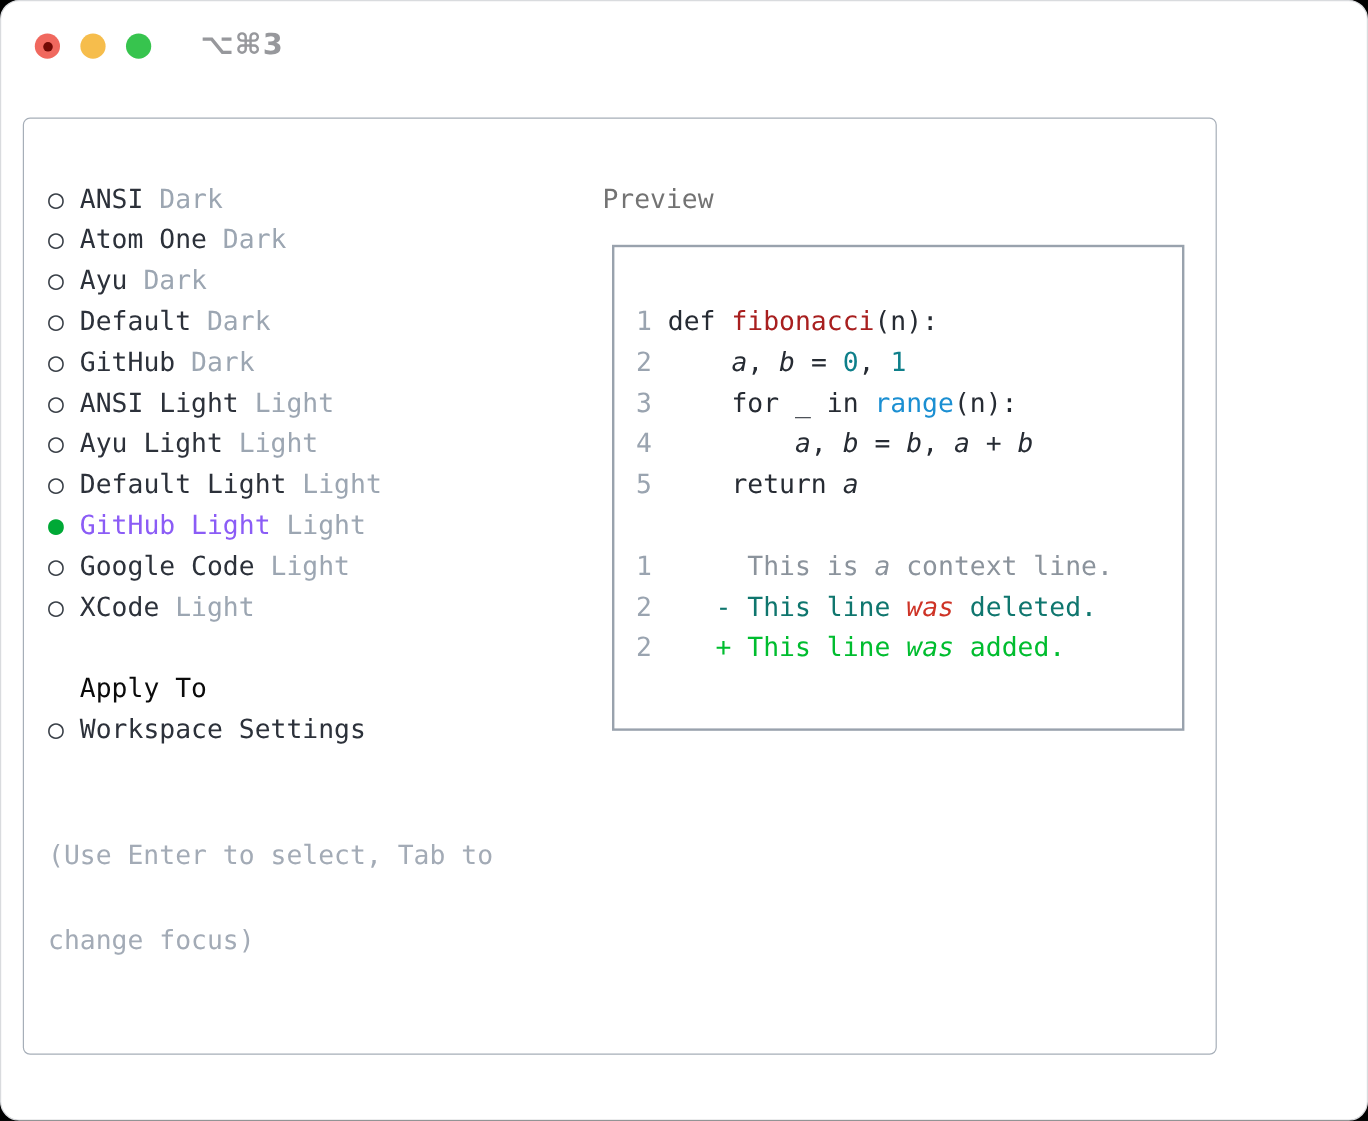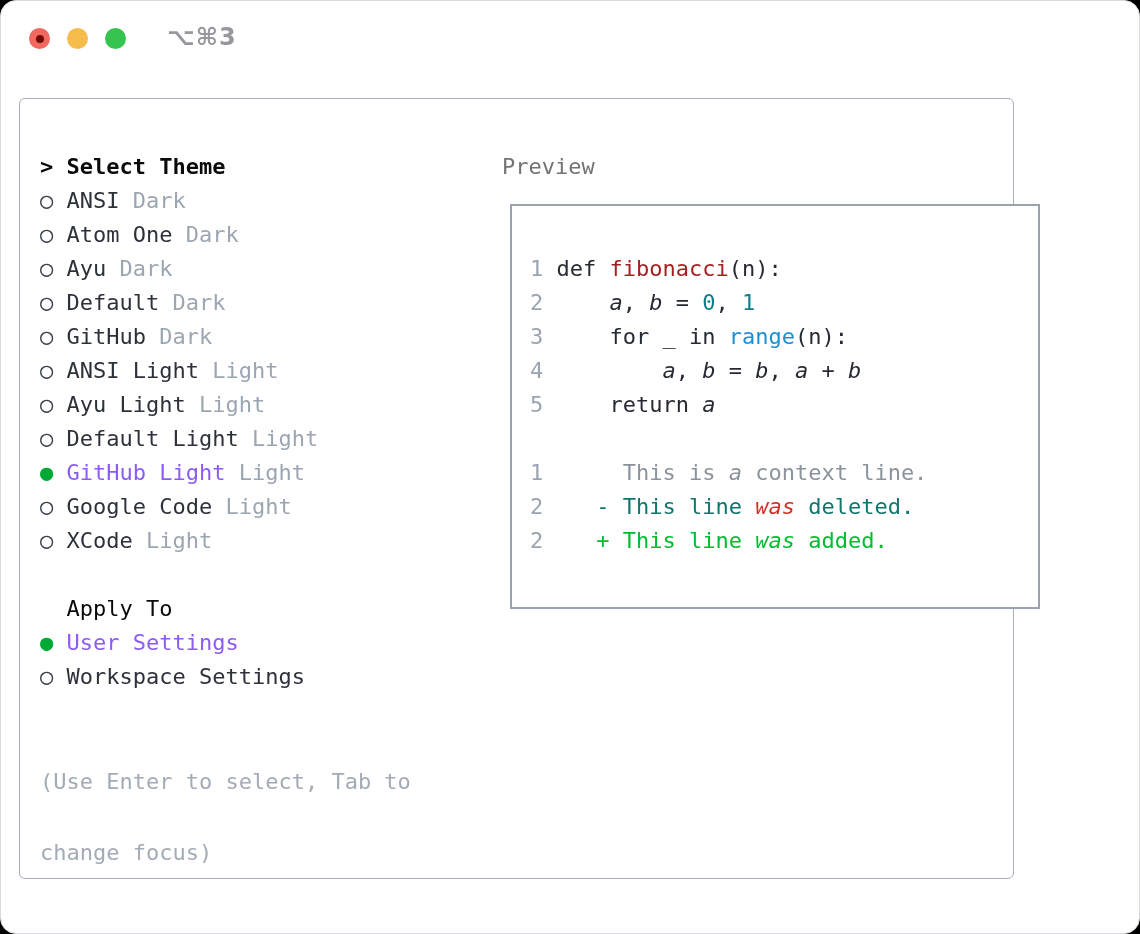--- a/index.html
+++ b/index.html
@@ -30,21 +30,21 @@
   .hdr{font-weight:bold;color:#0a0a0a;}
   .mk{color:#3a4048;}
   .mk-sel{color:#00a936;}
   .t-name{color:#2c313a;}
   .t-name-sel{color:#8b5cf6;}
   .t-tag{color:#9ca6b2;}
   .help{color:#a3abb6;margin-top:37px;}
   
   .pheader{position:absolute;left:482px;top:51px;font-weight:normal;color:#737373;}
   .pbox{
-    position:absolute;left:490px;top:105px;width:530px;height:405px;
+    position:absolute;left:490px;top:105px;width:477px;height:405px;
     border:2px solid #99a2ad;box-sizing:border-box;background:#fff;
     padding:46px 0 0 18px;
   }
   .ln{color:#9aa4b0;}
   .tk-p{color:#262b33;}
   .tk-fn{color:#a81f1f;}
   .tk-v{color:#262b33;font-style:italic;}
   .tk-num{color:#0e7f8a;}
   .tk-call{color:#1b8fd2;}
   .tk-ctx{color:#8b939c;}
@@ -62,38 +62,36 @@
   <span class="tl tl-red">
       <span class="dot"></span>
     </span>
   <span class="tl tl-yellow"></span>
   <span class="tl tl-green"></span>
   <span class="shortcut">⌥⌘3</span>
 
   <div class="panel">
 
     <div class="leftcol">
-      <div class="line hdr"><span class="hdr">&gt;</span><span> </span><span>Select Theme</span></div>
       <div id="theme-items">
           <div class="line"><span class="mk">○ </span><span class="t-name">ANSI</span><span class="t-tag"> Dark</span></div>
           <div class="line"><span class="mk">○ </span><span class="t-name">Atom One</span><span class="t-tag"> Dark</span></div>
           <div class="line"><span class="mk">○ </span><span class="t-name">Ayu</span><span class="t-tag"> Dark</span></div>
           <div class="line"><span class="mk">○ </span><span class="t-name">Default</span><span class="t-tag"> Dark</span></div>
           <div class="line"><span class="mk">○ </span><span class="t-name">GitHub</span><span class="t-tag"> Dark</span></div>
           <div class="line"><span class="mk">○ </span><span class="t-name">ANSI Light</span><span class="t-tag"> Light</span></div>
           <div class="line"><span class="mk">○ </span><span class="t-name">Ayu Light</span><span class="t-tag"> Light</span></div>
           <div class="line"><span class="mk">○ </span><span class="t-name">Default Light</span><span class="t-tag"> Light</span></div>
           <div class="line"><span class="mk-sel">● </span><span class="t-name-sel">GitHub Light</span><span class="t-tag"> Light</span></div>
           <div class="line"><span class="mk">○ </span><span class="t-name">Google Code</span><span class="t-tag"> Light</span></div>
           <div class="line"><span class="mk">○ </span><span class="t-name">XCode</span><span class="t-tag"> Light</span></div>
         </div>
       <div class="line"> </div>
       <div class="line"><span>  </span><span style="color:#0a0a0a">Apply To</span></div>
       <div id="apply-items">
-          <div class="line"><span class="mk-sel">● </span><span class="t-name-sel">User Settings</span></div>
           <div class="line"><span class="mk">○ </span><span class="t-name">Workspace Settings</span></div>
         </div>
       <div class="line"> </div>
       <div class="line help">(Use Enter to select, Tab to</div>
       <div class="line help">change focus)</div>
     </div>
 
     <div class="line pheader">Preview</div>
     <div class="pbox" id="pbox">
         <div class="line"><span class="ln">1 </span><span class="tk-p">def </span><span class="tk-fn">fibonacci</span><span class="tk-p">(n):</span></div>

